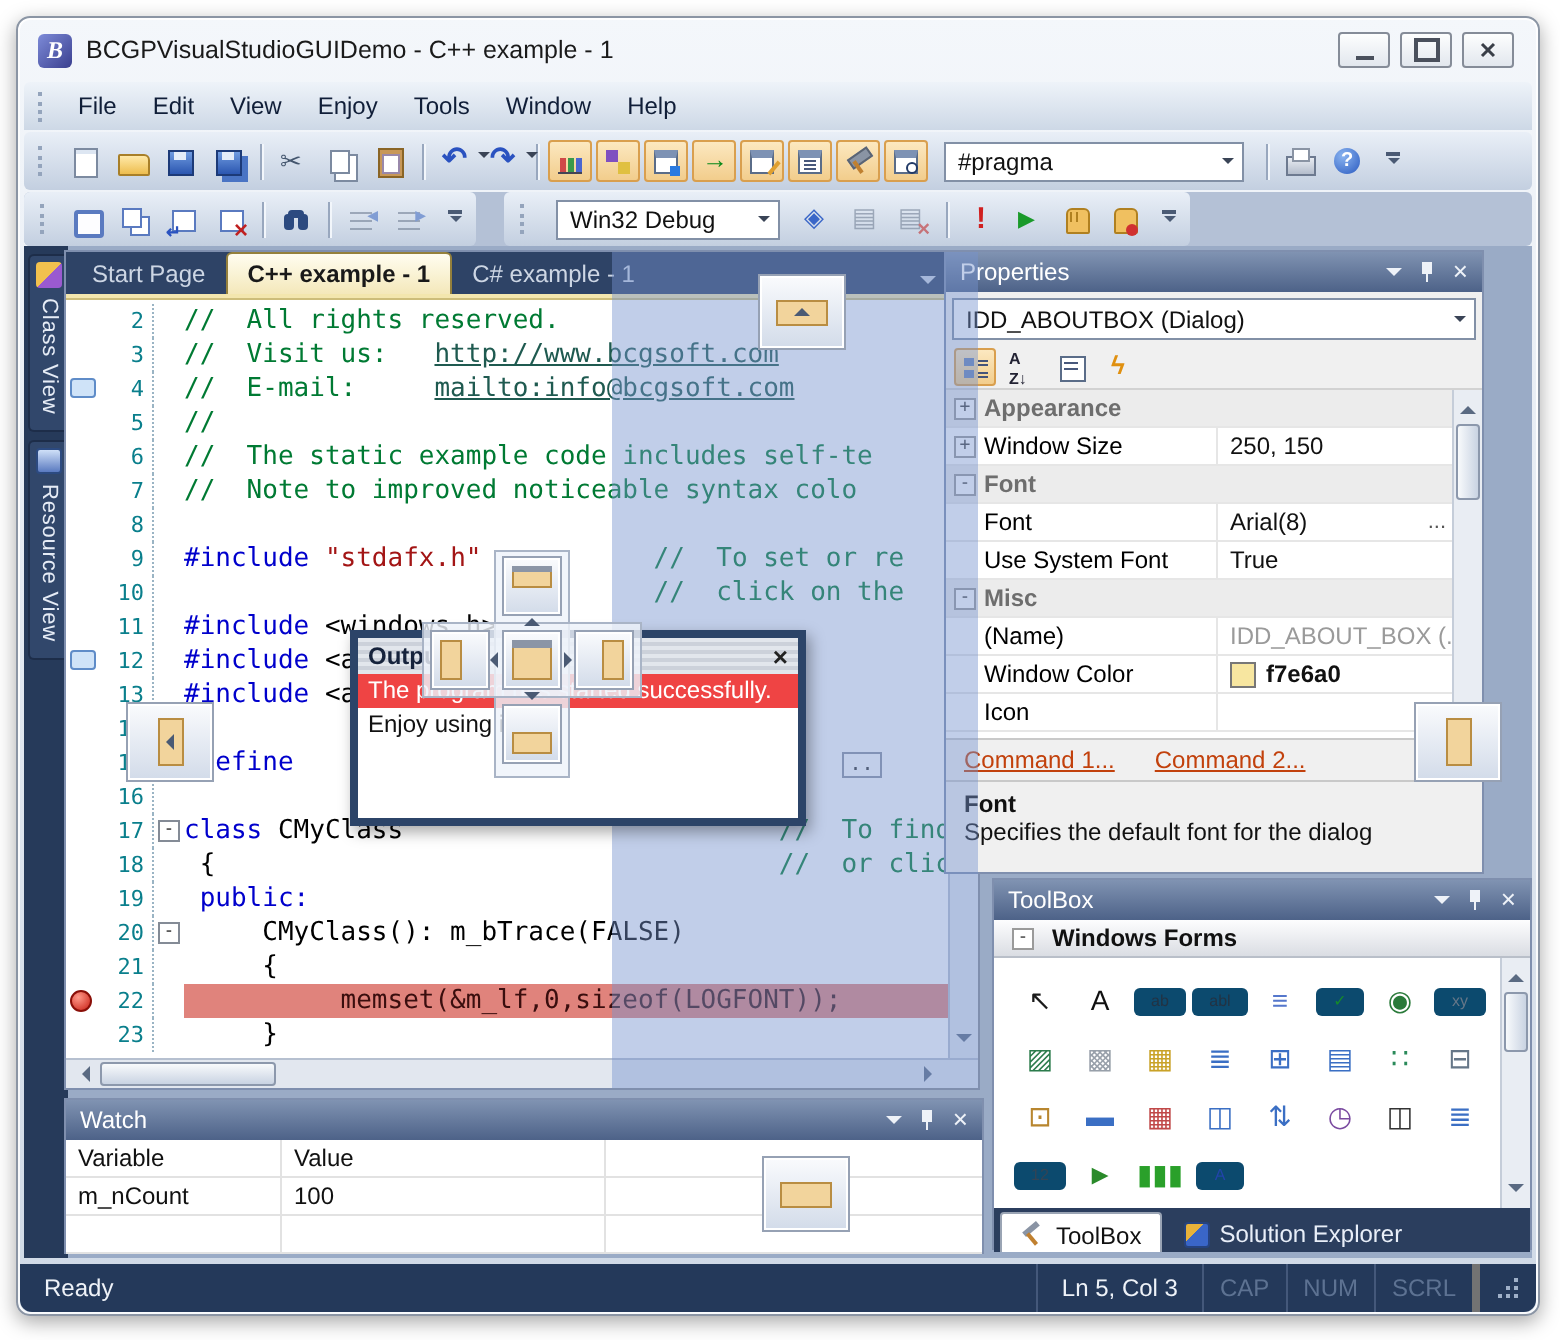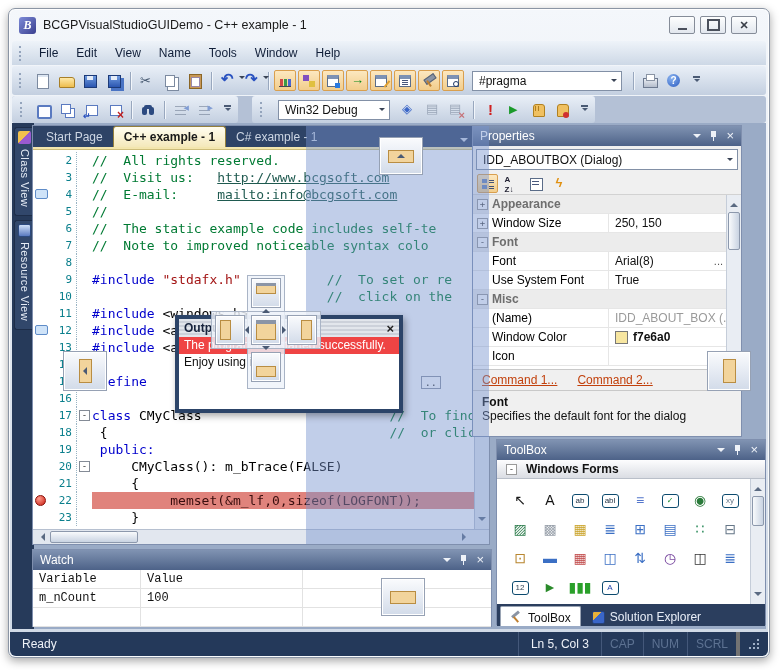--- a/index.html
+++ b/index.html
@@ -174,21 +174,21 @@
     background:#fff;display:flex;flex-direction:column;}
   .dockhdr{height:20px;background:linear-gradient(#8093b2,#4d6288);color:#fff;font-size:12px;
     display:flex;align-items:center;padding:0 7px;flex:none;}
   .hdr-tools{margin-left:auto;display:flex;gap:8px;align-items:center;}
   .ht-dd::before{content:"";display:block;width:0;height:0;border:4px solid transparent;border-top-color:#eef2f8;margin-top:3px;}
   .ht-pin{width:9px;height:11px;position:relative;}
   .ht-pin::before{content:"";position:absolute;left:2px;top:0;width:5px;height:6px;background:#eef2f8;}
   .ht-pin::after{content:"";position:absolute;left:4px;top:6px;width:1px;height:4px;background:#eef2f8;}
   .ht-x::before{content:"\00D7";color:#eef2f8;font-size:13px;line-height:11px;}
   .wtable{flex:1;font-size:12px;color:#111;}
-  .wrow{display:flex;height:19px;border-bottom:1px solid #e2e2e2;font-family:Liberation Mono, monospace;}
+  .wrow{display:flex;height:19px;border-bottom:1px solid #e2e2e2;}
   .wcell{padding:2px 6px;border-right:1px solid #e2e2e2;overflow:hidden;white-space:nowrap;}
   .wc0{width:108px;flex:none;}
   .wc1{width:162px;flex:none;}
   .wc2{flex:1;border-right:none;}
 
   
   .props{position:absolute;left:460px;top:2px;width:270px;height:312px;border:1px solid #7f8fae;
     background:#f0f0f0;display:flex;flex-direction:column;}
   .psel{margin:3px;height:21px;background:#fff;border:1px solid #8290a6;display:flex;align-items:center;
     font-size:12px;padding-left:6px;color:#111;flex:none;}
@@ -226,21 +226,21 @@
 
   
   .toolbox{position:absolute;left:484px;top:316px;width:270px;height:186px;border:1px solid #7f8fae;
     background:#fff;display:flex;flex-direction:column;}
   .tgroup{height:19px;background:linear-gradient(#fdfdfe,#dadde3);border-bottom:1px solid #b9bfc9;
     display:flex;align-items:center;font-size:12px;font-weight:bold;color:#111;padding:0 5px;gap:5px;flex:none;}
   .titems{flex:1;position:relative;padding:7px 20px 2px 8px;display:grid;grid-template-columns:repeat(8,1fr);
     grid-auto-rows:29px;align-items:center;justify-items:center;}
   .titem{min-width:17px;height:17px;display:flex;align-items:center;justify-content:center;
     font-size:14px;line-height:17px;}
-  .titem.box{border:1px solid #0c4a6e;border-radius:3px;font-size:8px;padding:0 2px;height:14px;}
+  .titem.box{border:7px solid #0c4a6e;border-radius:3px;font-size:8px;padding:0 2px;height:14px;}
   .tscroll{position:absolute;right:0;top:0;width:15px;bottom:0;background:#e9edf3;border-left:1px solid #c5cdd9;}
   .thumb-t{position:absolute;left:1px;right:1px;top:17px;height:30px;background:linear-gradient(90deg,#f8fafc,#c9d3e2);
     border:1px solid #8c98ac;border-radius:2px;}
   .btabs{height:22px;background:#2b3e5e;display:flex;align-items:stretch;padding:2px 0 0 3px;gap:2px;flex:none;}
   .btab{font-size:12px;color:#e8eef8;padding:2px 9px 0;display:flex;gap:5px;align-items:center;white-space:nowrap;}
   .btab.active{background:#fff;color:#111;border:1px solid #9aa4b4;border-bottom:none;border-radius:2px 2px 0 0;}
   .hammer-icon{width:13px;height:13px;position:relative;flex:none;}
   .hammer-icon::before{content:"";position:absolute;left:1px;top:2px;width:9px;height:3px;background:#8a94a4;transform:rotate(-40deg);}
   .hammer-icon::after{content:"";position:absolute;left:5px;top:5px;width:2px;height:7px;background:#c08030;transform:rotate(-40deg);}
   .solution-icon{width:13px;height:13px;border-radius:2px;background:linear-gradient(135deg,#e8b23a 40%,#3a66c8 40%);
@@ -313,21 +313,21 @@
         </span>
     </span>
   </div>
 
   <div class="menubar" data-interactable="false">
     <span class="grip" data-interactable="true"></span>
     <span id="menuitems" style="display:flex;">
         <span class="menu-item" data-interactable="true">File</span>
         <span class="menu-item" data-interactable="true">Edit</span>
         <span class="menu-item" data-interactable="true">View</span>
-        <span class="menu-item" data-interactable="true">Name</span>
+        <span class="menu-item" data-interactable="true">Enjoy</span>
         <span class="menu-item" data-interactable="true">Tools</span>
         <span class="menu-item" data-interactable="true">Window</span>
         <span class="menu-item" data-interactable="true">Help</span>
       </span>
   </div>
 
   <div class="tbrow" data-interactable="false">
     <span class="grip" data-interactable="true"></span>
     <span id="tb1items" style="display:flex;align-items:center;">
         <span class="tbbtn" data-interactable="true">

